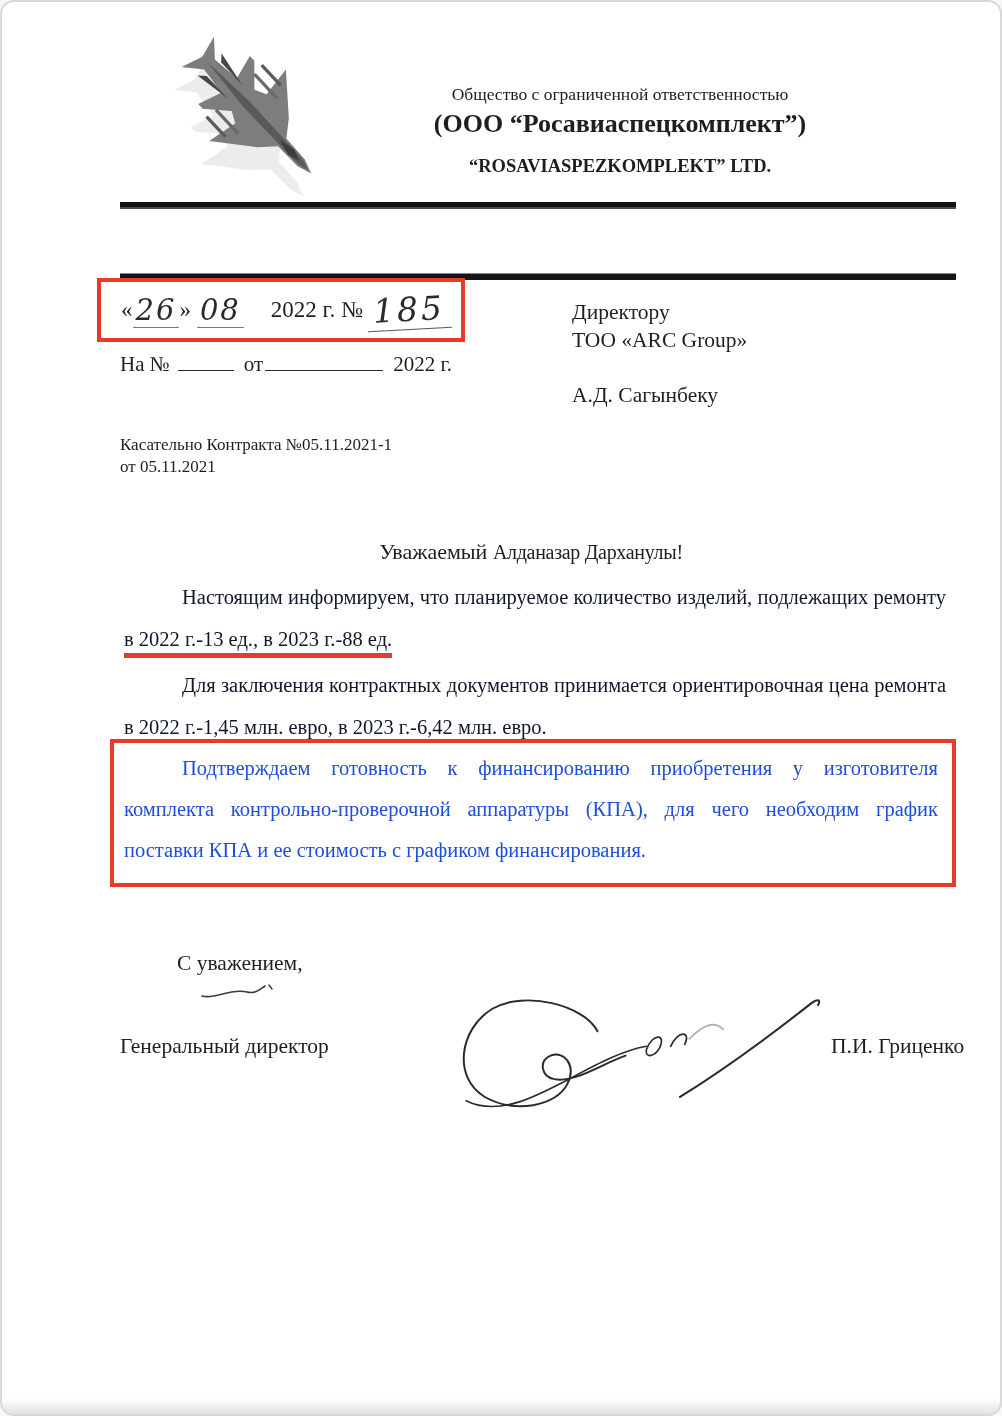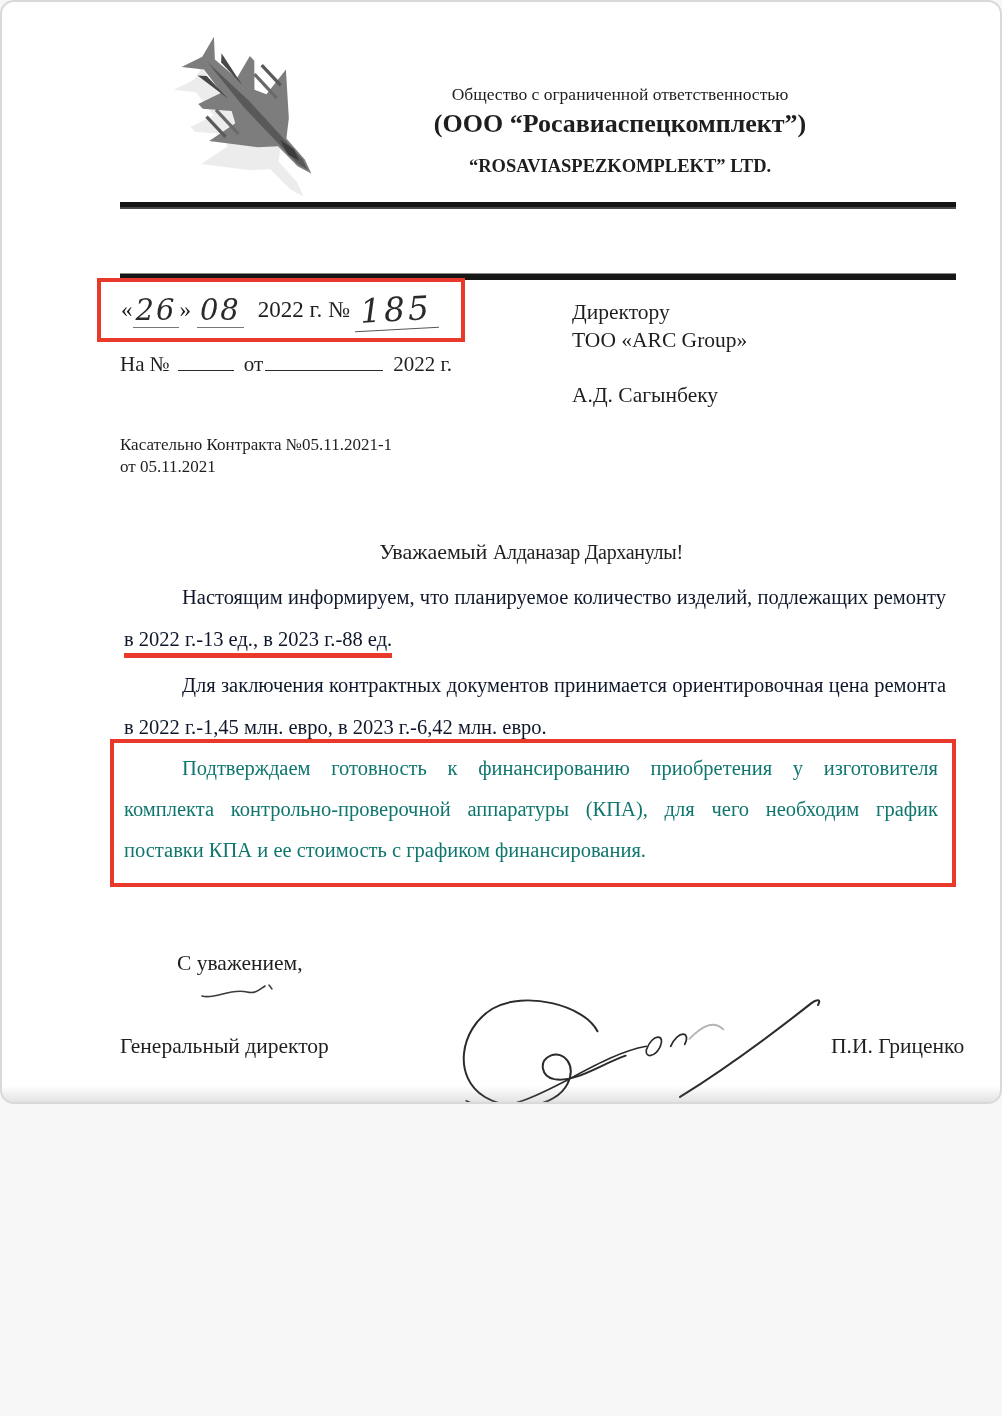--- a/index.html
+++ b/index.html
@@ -1,19 +1,19 @@
 <!DOCTYPE html>
 <html><head>
 <meta charset="utf-8">
 <style>
   * { margin:0; padding:0; box-sizing:border-box; }
   html,body { background:#f7f7f7; }
   body { font-family:"Liberation Serif", serif; }
   .page {
-    position:relative; width:1002px; height:1104px; margin:0 auto;
+    position:relative; width:1002px; height:1416px; margin:0 auto;
     background:#fff; border:2px solid #d9d9d9; border-radius:14px;
     overflow:hidden; color:#1e1e1e;
   }
   .abs { position:absolute; }
 
   
   .jet-wrap { left:92px; top:10px; width:310px; height:200px; }
   .head-text { left:268px; top:82px; width:700px; text-align:center; }
   .head-line1 { font-size:17.5px; }
   .head-line2 { font-size:18px; margin-top:6px; letter-spacing:-0.2px; }
@@ -46,21 +46,21 @@
   
   .salutation { left:118px; top:537px; width:822px; text-align:center; font-size:22px; }
   .salutation .sal-name { font-size:20px; letter-spacing:-0.3px; }
   .body-par { width:822px; left:122px; font-size:20.5px; line-height:42px;
     text-align:justify; text-indent:58px; color:#0f172a; }
   .par-1 { top:574px; }
   .par-2 { top:662px; }
   .red-underline { border-bottom:5px solid var(--red); padding-bottom:3px; }
   .boxed-par { left:108px; top:737px; width:846px; border:4px solid var(--red);
     padding:5px 14px 12px 10px; }
-  .boxed-par p { font-size:20.5px; line-height:41px; text-align:justify; text-indent:58px; color:#0f766e; }
+  .boxed-par p { font-size:20.5px; line-height:41px; text-align:justify; text-indent:58px; color:#1d4ed8; }
 
   
   .regards { left:175px; top:949px; font-size:21.5px; }
   .flourish { left:197px; top:980px; width:78px; height:24px; }
   .job-title { left:118px; top:1032px; font-size:21.5px; }
   .signer-name { left:829px; top:1032px; font-size:21.5px; }
   .signature { left:408px; top:988px; width:420px; height:122px; }
 
   .scan-edge { left:0; right:0; bottom:0; height:16px;
     background:linear-gradient(180deg, rgba(255,255,255,0) 0%, rgba(120,120,120,0.18) 85%, rgba(150,150,150,0.28) 100%); }
@@ -105,21 +105,21 @@
   <div class="abs rule-double"></div>
 
 
   <div class="abs rule-thick"></div>
 
   <div class="abs date-box">
     <span class="printed">«</span>
     <span class="hand hand-day">26</span>
     <span class="printed">»</span>
     <span class="hand hand-month" style="margin-left:6px;">08</span>
-    <span class="printed" style="margin-left:14px;">2022 г. №</span>
+    <span class="printed" style="margin-left:27px;">2022 г. №</span>
     <span class="hand hand-num" style="margin-left:4px;">185</span>
   </div>
 
   <div class="abs reply-line">
     <span>На №</span><span class="blank blank-1"></span><span>от</span><span class="blank blank-2"></span><span>2022 г.</span>
   </div>
 
   <div class="abs recipient">
     <div>Директору</div>
     <div>ТОО «ARC Group»</div>

